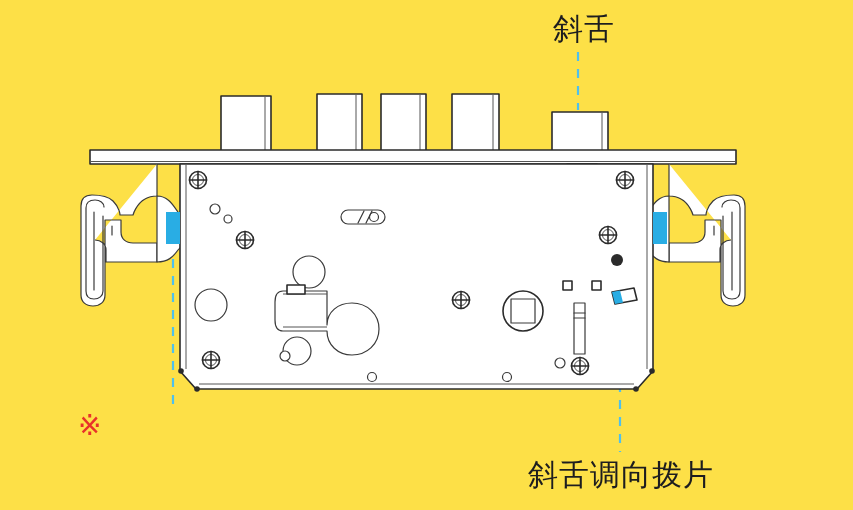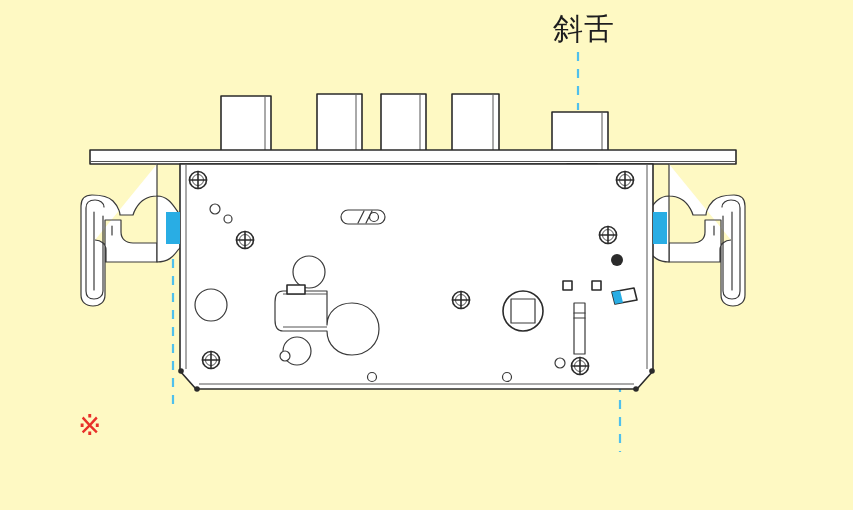--- a/index.html
+++ b/index.html
@@ -8,21 +8,21 @@
     padding: 0;
     background: #ffffff;
   }
   body {
     font-family: "Liberation Sans", "DejaVu Sans", sans-serif;
   }
   #diagram-root {
     position: relative;
     width: 853px;
     height: 510px;
-    background: #fef9c3;
+    background: #fde047;
     overflow: hidden;
   }
   #lock-svg {
     position: absolute;
     left: 0;
     top: 0;
     width: 853px;
     height: 510px;
     display: block;
   }
@@ -297,14 +297,15 @@
     </g>
 
   </svg>
 
   <div class="label" id="label-latch-bolt">斜舌</div>
 
   <div class="label" id="label-saw-cut">
     <span class="asterisk-mark">※</span>
   </div>
 
+  <div class="label" id="label-paddle">斜舌调向拨片</div>
 
 </div>
 
 </body></html>

